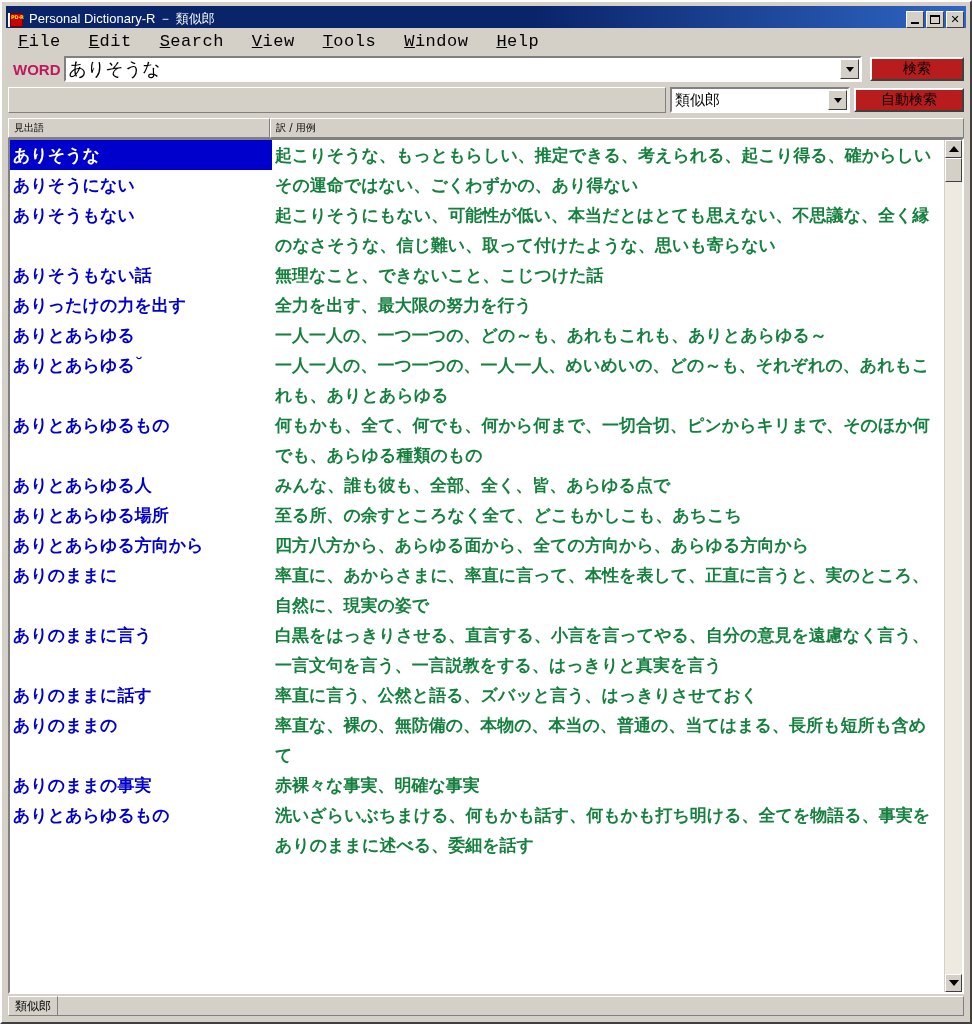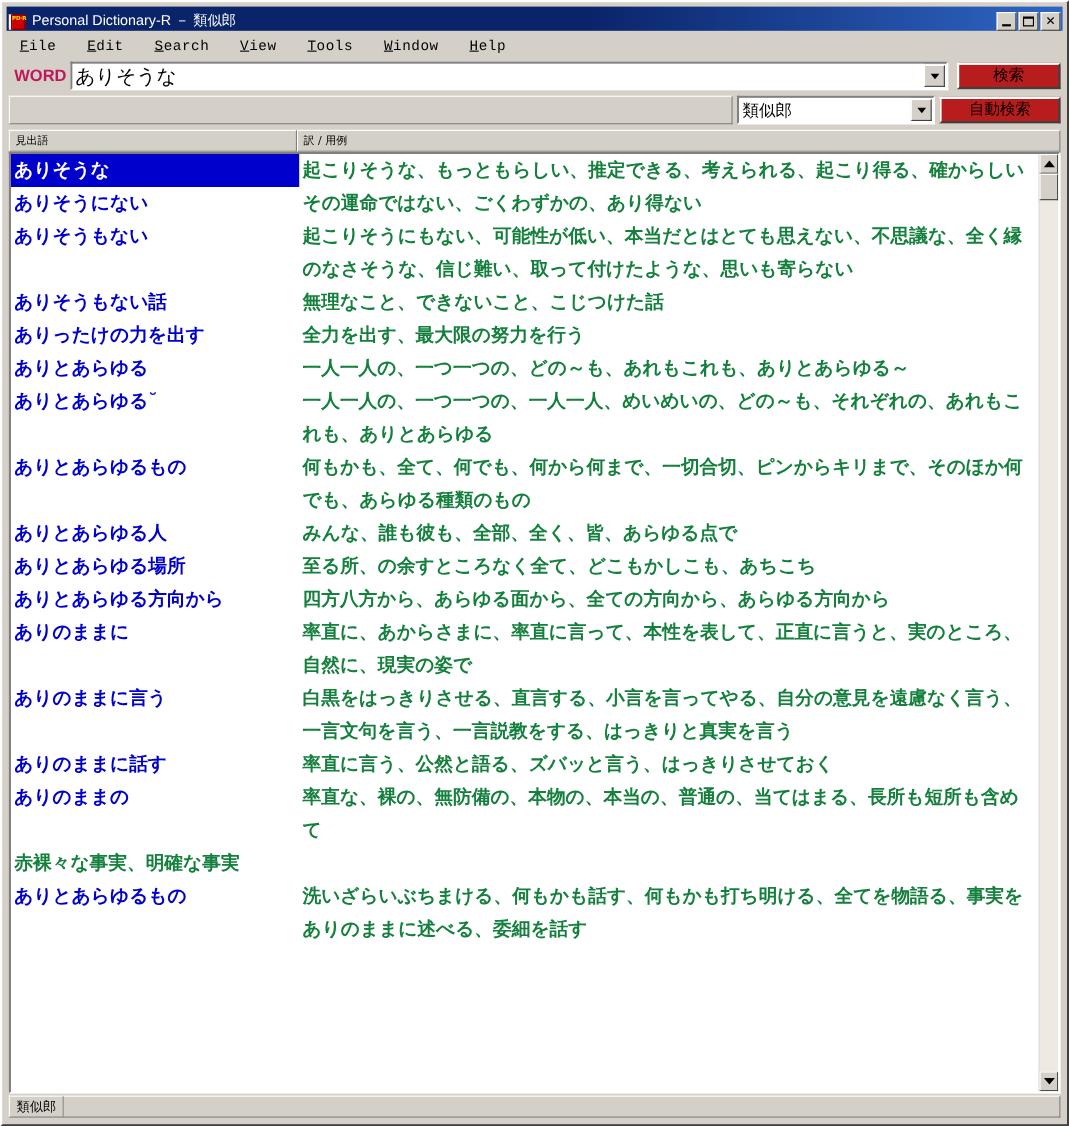--- a/index.html
+++ b/index.html
@@ -131,21 +131,21 @@
     left: 2px; top: 25px;
     width: 960px;
     height: 24px;
     background: #d4d0c8;
     display: flex;
     align-items: center;
     padding-left: 12px;
     box-sizing: border-box;
   }
   .menu-item {
-    font-size: 13px;
+    font-size: 17px;
     font-family: "Liberation Mono", "DejaVu Sans Mono", monospace;
     color: #000;
     margin-right: 28px;
     white-space: nowrap;
     cursor: default;
     letter-spacing: 0.5px;
   }
   .menu-item .acc { text-decoration: underline; }
 
   
@@ -546,20 +546,21 @@
           </div>
           <div class="entry-row">
             <div class="cell-term">ありのままに話す</div>
             <div class="cell-def">率直に言う、公然と語る、ズバッと言う、はっきりさせておく</div>
           </div>
           <div class="entry-row">
             <div class="cell-term">ありのままの</div>
             <div class="cell-def">率直な、裸の、無防備の、本物の、本当の、普通の、当てはまる、長所も短所も含めて</div>
           </div>
           <div class="entry-row">
+            <div class="cell-term">ありのままの事実</div>
             <div class="cell-def">赤裸々な事実、明確な事実</div>
           </div>
           <div class="entry-row">
             <div class="cell-term">ありとあらゆるもの</div>
             <div class="cell-def">洗いざらいぶちまける、何もかも話す、何もかも打ち明ける、全てを物語る、事実をありのままに述べる、委細を話す</div>
           </div>
         </div>
       <div id="list-scrollbar">
         <div class="sb-btn">
           <div class="tri-up-sm"></div>

